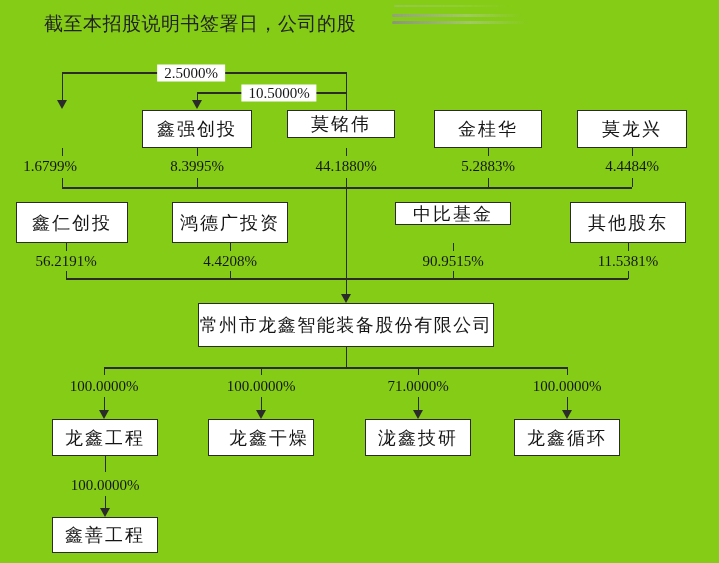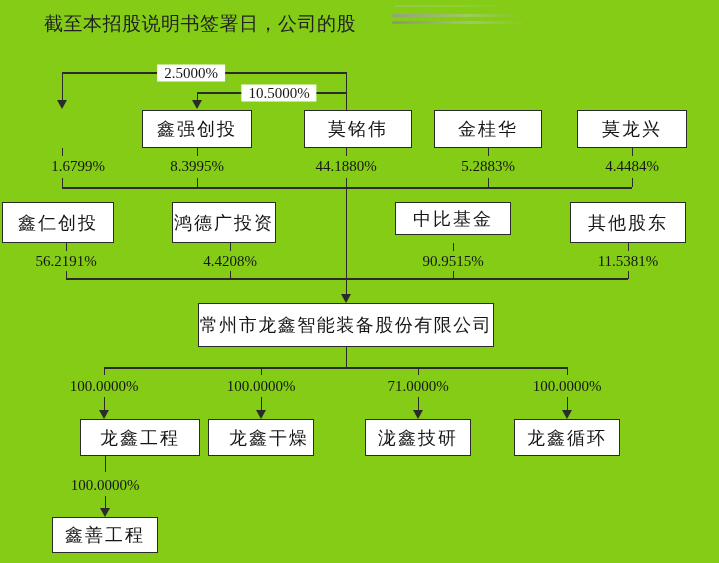--- a/index.html
+++ b/index.html
@@ -93,47 +93,47 @@
   <div class="vline" style="left:345.5px; top:72px; height:38px;"></div>
 
   <div class="hline" style="left:197px; top:92px; width:149px;"></div>
   <div class="vline" style="left:196.5px; top:92px; height:8px;"></div>
   <div class="arrow" style="left:197px; top:100px;"></div>
 
   <div class="linelabel" style="left:191px; top:73px;">2.5000%</div>
   <div class="linelabel" style="left:279px; top:93px;">10.5000%</div>
 
   <div class="box" style="left:142px; top:110px; width:110px; height:38px;">鑫强创投</div>
-  <div class="box" style="left:304px; top:110px; width:108px; height:38px;">莫铭伟</div>
+  <div class="box" style="left:287px; top:110px; width:108px; height:28px;">莫铭伟</div>
   <div class="box" style="left:434px; top:110px; width:108px; height:38px;">金桂华</div>
   <div class="box" style="left:577px; top:110px; width:110px; height:38px;">莫龙兴</div>
 
   <div class="vline" style="left:61.5px;  top:148px; height:8px;"></div>
   <div class="vline" style="left:196.5px; top:148px; height:8px;"></div>
   <div class="vline" style="left:345.5px; top:148px; height:8px;"></div>
   <div class="vline" style="left:487.5px; top:148px; height:8px;"></div>
   <div class="vline" style="left:631.5px; top:148px; height:8px;"></div>
 
-  <div class="pct" style="left:78px;  top:157px;">1.6799%</div>
+  <div class="pct" style="left:50px;  top:157px;">1.6799%</div>
   <div class="pct" style="left:197px; top:157px;">8.3995%</div>
   <div class="pct" style="left:346px; top:157px;">44.1880%</div>
   <div class="pct" style="left:488px; top:157px;">5.2883%</div>
   <div class="pct" style="left:632px; top:157px;">4.4484%</div>
 
   <div class="vline" style="left:61.5px;  top:178px; height:9px;"></div>
   <div class="vline" style="left:196.5px; top:178px; height:9px;"></div>
   <div class="vline" style="left:487.5px; top:178px; height:9px;"></div>
   <div class="vline" style="left:631.5px; top:178px; height:9px;"></div>
   <div class="hline" style="left:62px; top:187px; width:570px;"></div>
 
   <div class="vline" style="left:345.5px; top:178px; height:116px;"></div>
 
-  <div class="box" style="left:2px;  top:202px; width:112px; height:41px;">鑫仁创投</div>
-  <div class="box" style="left:172px; top:202px; width:104px; height:41px;">鸿德广投资</div>
-  <div class="box" style="left:395px; top:202px; width:116px; height:33px;">中比基金</div>
+  <div class="box" style="left:16px;  top:202px; width:112px; height:41px;">鑫仁创投</div>
+  <div class="box" style="left:172px; top:202px; width:116px; height:41px;">鸿德广投资</div>
+  <div class="box" style="left:395px; top:202px; width:116px; height:23px;">中比基金</div>
   <div class="box" style="left:570px; top:202px; width:116px; height:41px;">其他股东</div>
 
   <div class="vline" style="left:65.5px;  top:243px; height:8px;"></div>
   <div class="vline" style="left:229.5px; top:243px; height:8px;"></div>
   <div class="vline" style="left:452.5px; top:243px; height:8px;"></div>
   <div class="vline" style="left:627.5px; top:243px; height:8px;"></div>
 
   <div class="pct" style="left:66px;  top:252px;">56.2191%</div>
   <div class="pct" style="left:230px; top:252px;">4.4208%</div>
   <div class="pct" style="left:453px; top:252px;">90.9515%</div>
@@ -163,21 +163,21 @@
 
   <div class="vline" style="left:103.5px; top:397px; height:13px;"></div>
   <div class="arrow" style="left:104px; top:410px;"></div>
   <div class="vline" style="left:260.5px; top:397px; height:13px;"></div>
   <div class="arrow" style="left:261px; top:410px;"></div>
   <div class="vline" style="left:417.5px; top:397px; height:13px;"></div>
   <div class="arrow" style="left:418px; top:410px;"></div>
   <div class="vline" style="left:566.5px; top:397px; height:13px;"></div>
   <div class="arrow" style="left:567px; top:410px;"></div>
 
-  <div class="box" style="left:52px;  top:419px; width:120px; height:37px;margin-left:28px;">龙鑫工程</div>
+  <div class="box" style="left:52px;  top:419px; width:106px; height:37px;">龙鑫工程</div>
   <div class="box" style="left:208px; top:419px; width:106px; height:37px;padding-left:16px;">龙鑫干燥</div>
   <div class="box" style="left:365px; top:419px; width:106px; height:37px;">泷鑫技研</div>
   <div class="box" style="left:514px; top:419px; width:106px; height:37px;">龙鑫循环</div>
 
   <div class="vline" style="left:104.5px; top:456px; height:16px;"></div>
   <div class="pct" style="left:105px; top:476px;">100.0000%</div>
   <div class="vline" style="left:104.5px; top:496px; height:12px;"></div>
   <div class="arrow" style="left:105px; top:508px;"></div>
   <div class="box" style="left:52px; top:517px; width:106px; height:36px;text-align:right;">鑫善工程</div>
 

